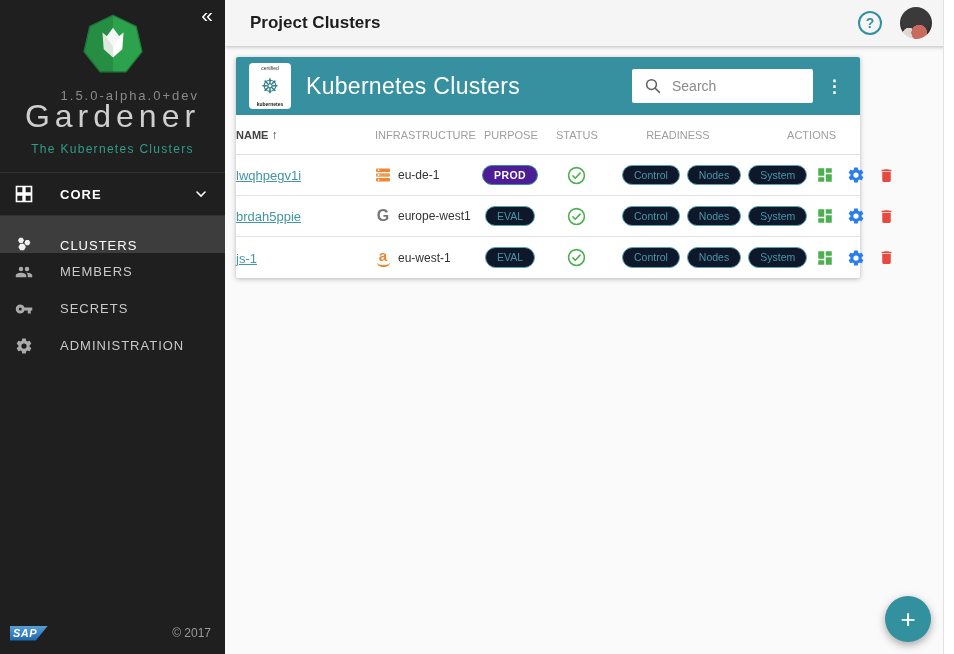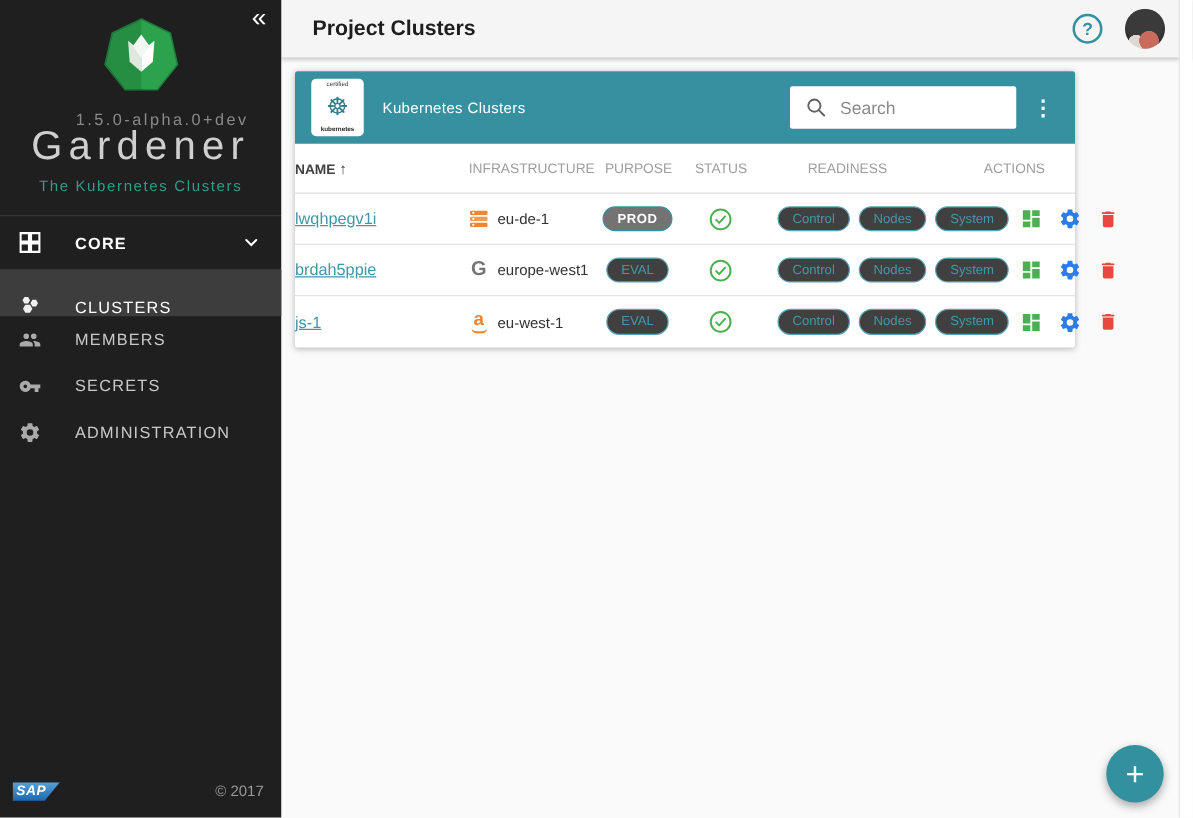--- a/index.html
+++ b/index.html
@@ -66,21 +66,21 @@
   .card { width:624px; margin:11px 0 0 11px; background:#fff;
     border-radius:2px; box-shadow:0 1px 5px rgba(0,0,0,.28); }
   .card-header { height:58px; background:#37909F; display:flex;
     align-items:center; padding:0 14px 0 13px; border-radius:2px 2px 0 0; }
   .k8s-badge { width:42px; height:46px; background:#fff; border-radius:4px;
     display:flex; flex-direction:column; align-items:center;
     justify-content:space-between; padding:2px 0; }
   .k8s-badge .cert { font-size:5px; color:#333; }
   .k8s-badge .wheel { font-size:20px; line-height:20px; color:#2e7d8a; }
   .k8s-badge .kname { font-size:5px; font-weight:bold; color:#222; }
-  .card-title { color:#fff; font-size:12px; letter-spacing:0.3px;
+  .card-title { color:#fff; font-size:23px; letter-spacing:0.3px;
     margin-left:15px; }
   .search-box { margin-left:auto; width:181px; height:34px; background:#fff;
     border-radius:2px; display:flex; align-items:center; padding:0 8px 0 12px; }
   .search-box input { border:none; outline:none; flex:1; font-size:14px;
     margin-left:10px; font-family:"Liberation Sans", sans-serif;
     color:#333; min-width:0; }
   .search-box input::placeholder { color:#8a8a8a; }
   .dots-btn { color:#fff; font-size:17px; font-weight:bold; margin-left:13px;
     margin-right:3px; cursor:pointer; letter-spacing:0; line-height:1; }
 
@@ -99,22 +99,22 @@
   .c-readiness.hdr { justify-content:center; padding-left:0; }
   .c-actions { flex:0 0 112px; display:flex; justify-content:flex-end;
     align-items:center; gap:13px; padding-right:24px; }
   .hdr-name { color:#424242; font-weight:bold; }
   .sort-arrow { color:#424242; font-size:12px; }
   .cluster-link { color:#4396a6; font-size:13px; text-decoration:underline;
     cursor:pointer; }
   .region { font-size:12px; color:#333; margin-left:7px; }
   .chip { border:1px solid #5aa3b2; color:#4796a7; font-size:10.5px;
     border-radius:11px; padding:4px 11px; line-height:1; cursor:pointer;
-    background:#404040; white-space:nowrap; }
-  .chip.filled { background:#737373; border-color:#37909F; color:#fff;
+    background:#0f172a; white-space:nowrap; }
+  .chip.filled { background:#4c1d95; border-color:#37909F; color:#fff;
     font-weight:bold; letter-spacing:0.4px; }
   .action-btn { cursor:pointer; display:flex; }
 
   .gcp-g { font-size:16px; font-weight:bold; color:#757575; width:16px;
     text-align:center; }
   .aws-a { position:relative; width:16px; text-align:center; }
   .aws-a .glyph { font-size:15px; font-weight:bold; color:#ef8632;
     line-height:13px; display:block; }
   .aws-a .smile { display:block; width:13px; height:5px; margin:0 auto;
     border-bottom:2px solid #ef8632; border-radius:0 0 9px 9px; }

